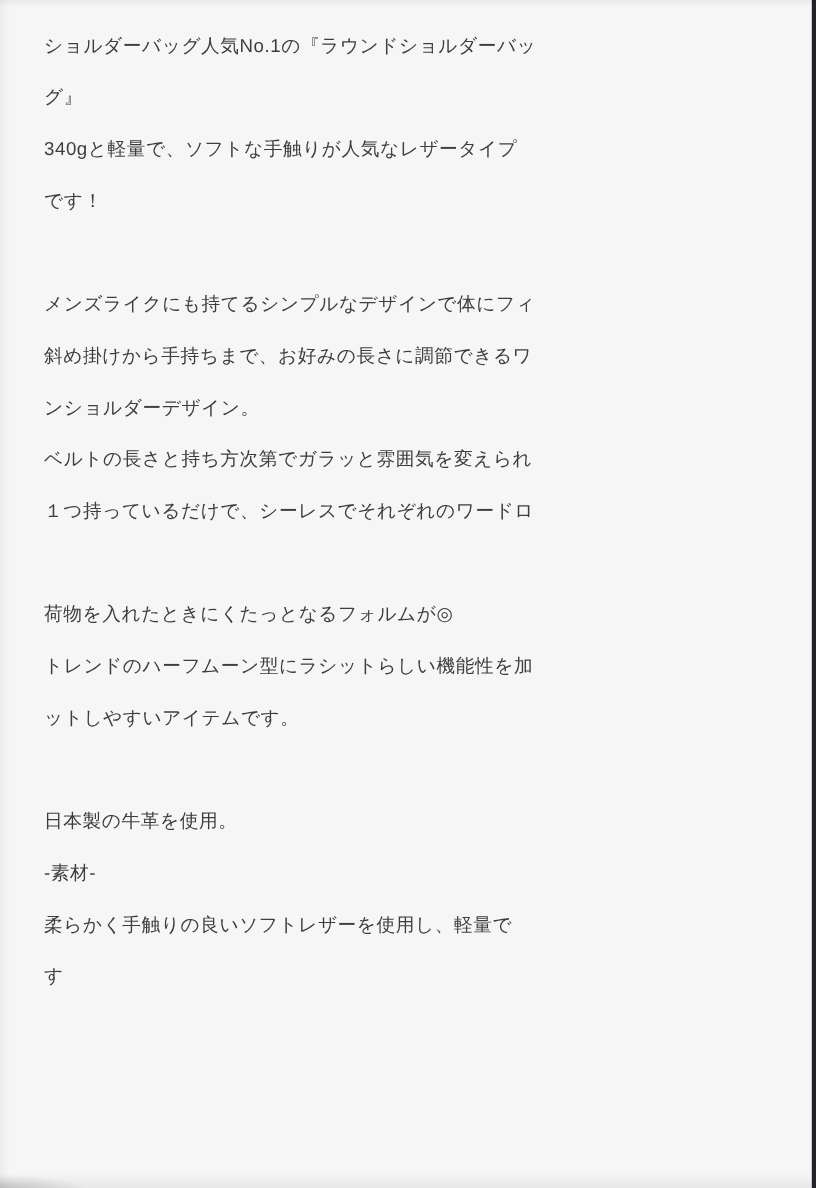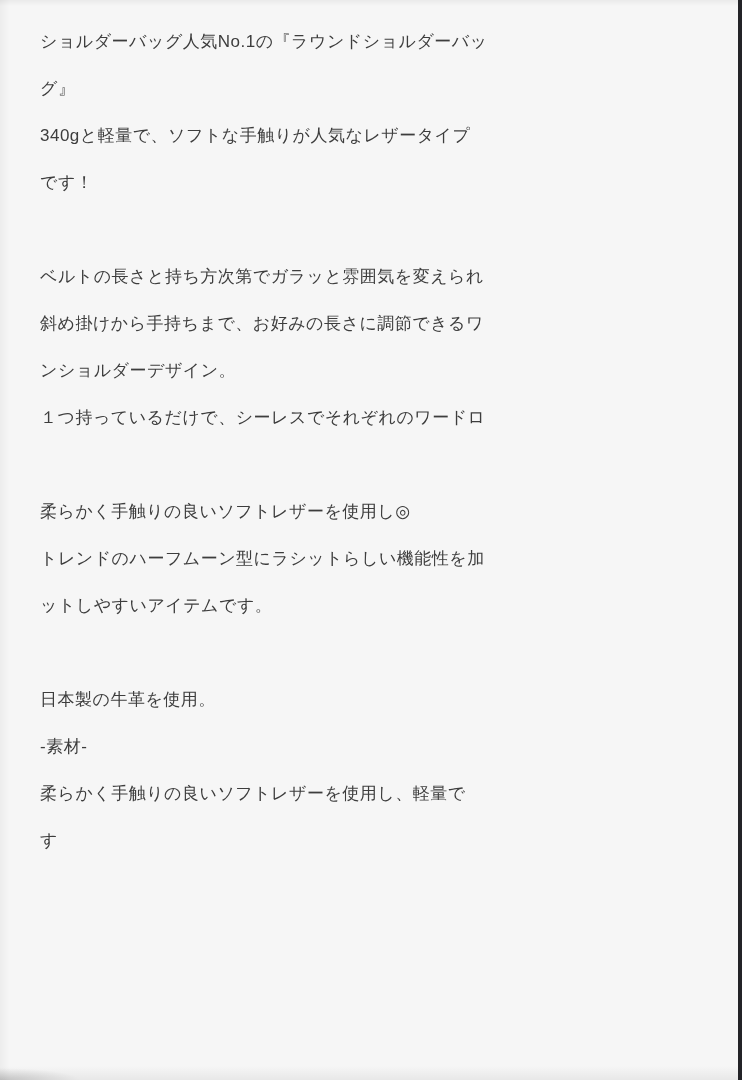--- a/index.html
+++ b/index.html
@@ -87,27 +87,28 @@
 
 <div class="content">
   <div>
       <div class="para">
         <div class="line">ショルダーバッグ人気No.1の『ラウンドショルダーバッ</div>
         <div class="line">グ』</div>
         <div class="line">340gと軽量で、ソフトな手触りが人気なレザータイプ</div>
         <div class="line">です！</div>
       </div>
       <div class="para">
-        <div class="line">ベルトの長さと持ち方次第でガラッと雰囲気を変えられ</div>
+        <div class="line">メンズライクにも持てるシンプルなデザインで体にフィ</div>
         <div class="line">斜め掛けから手持ちまで、お好みの長さに調節できるワ</div>
         <div class="line">ンショルダーデザイン。</div>
+        <div class="line">ベルトの長さと持ち方次第でガラッと雰囲気を変えられ</div>
         <div class="line">１つ持っているだけで、シーレスでそれぞれのワードロ</div>
       </div>
       <div class="para">
-        <div class="line">柔らかく手触りの良いソフトレザーを使用し◎</div>
+        <div class="line">荷物を入れたときにくたっとなるフォルムが◎</div>
         <div class="line">トレンドのハーフムーン型にラシットらしい機能性を加</div>
         <div class="line">ットしやすいアイテムです。</div>
       </div>
       <div class="para">
         <div class="line">日本製の牛革を使用。</div>
         <div class="line">-素材-</div>
         <div class="line">柔らかく手触りの良いソフトレザーを使用し、軽量で</div>
         <div class="line">す</div>
       </div>
     </div>

